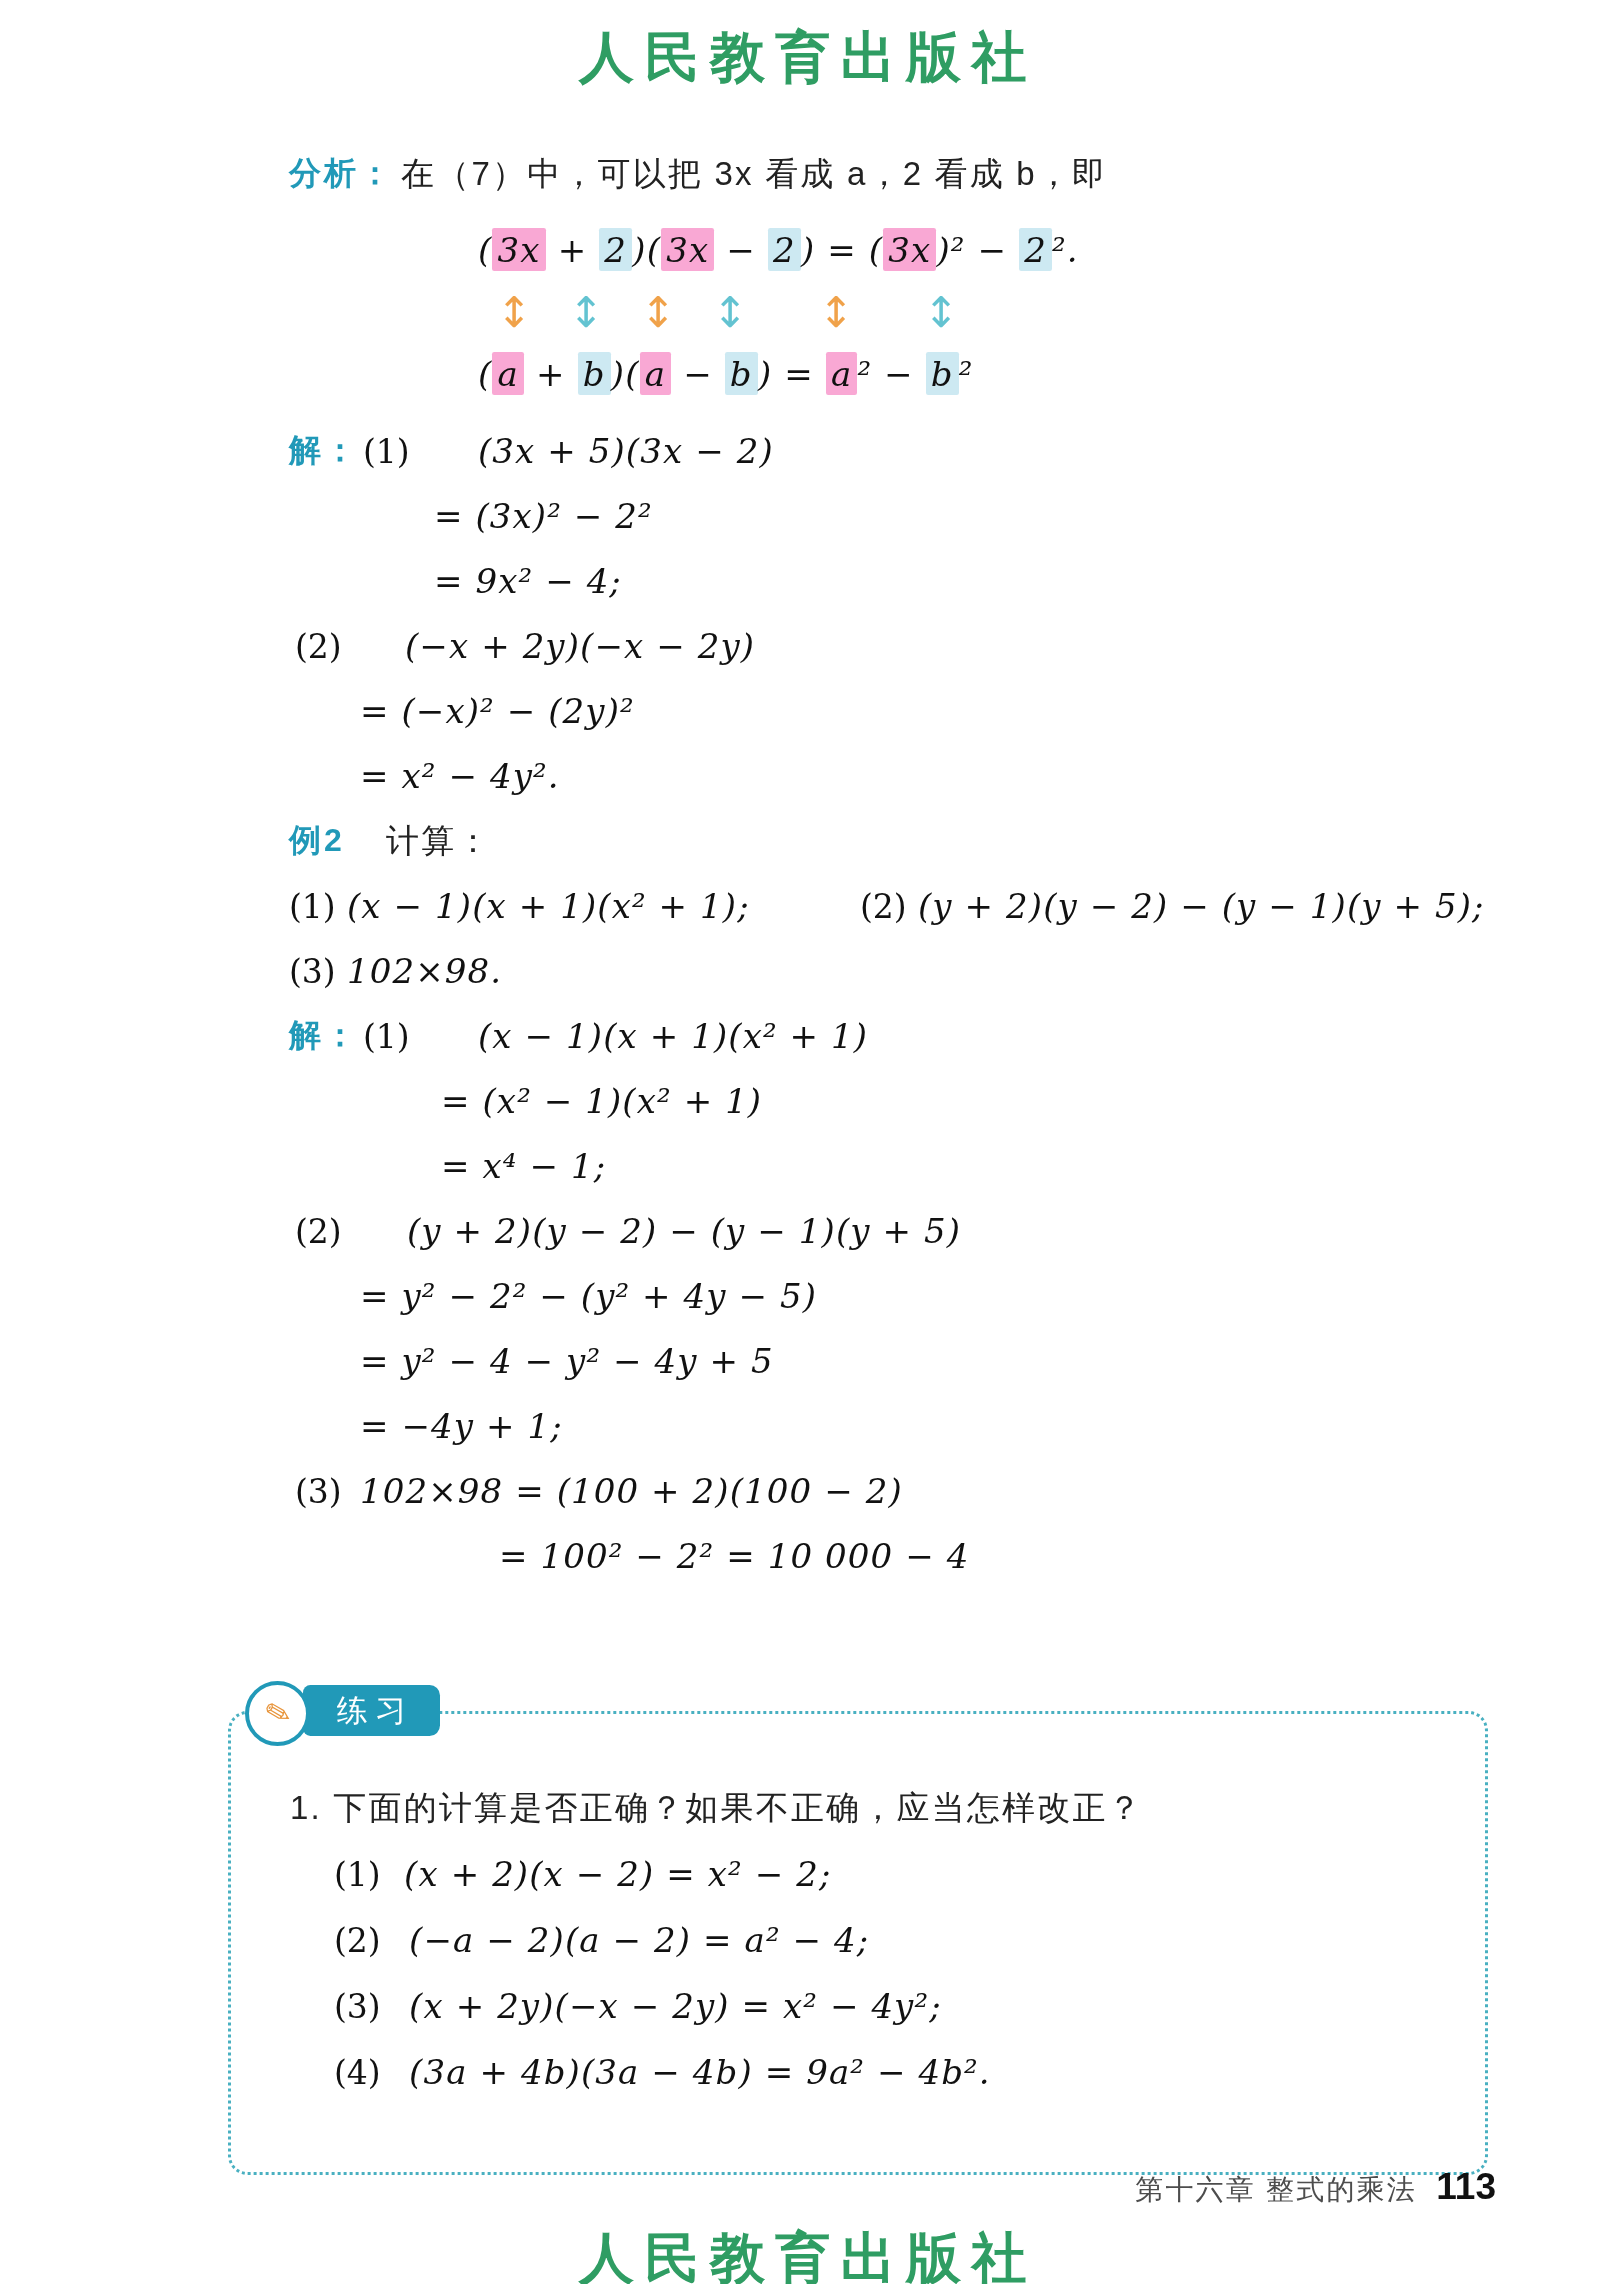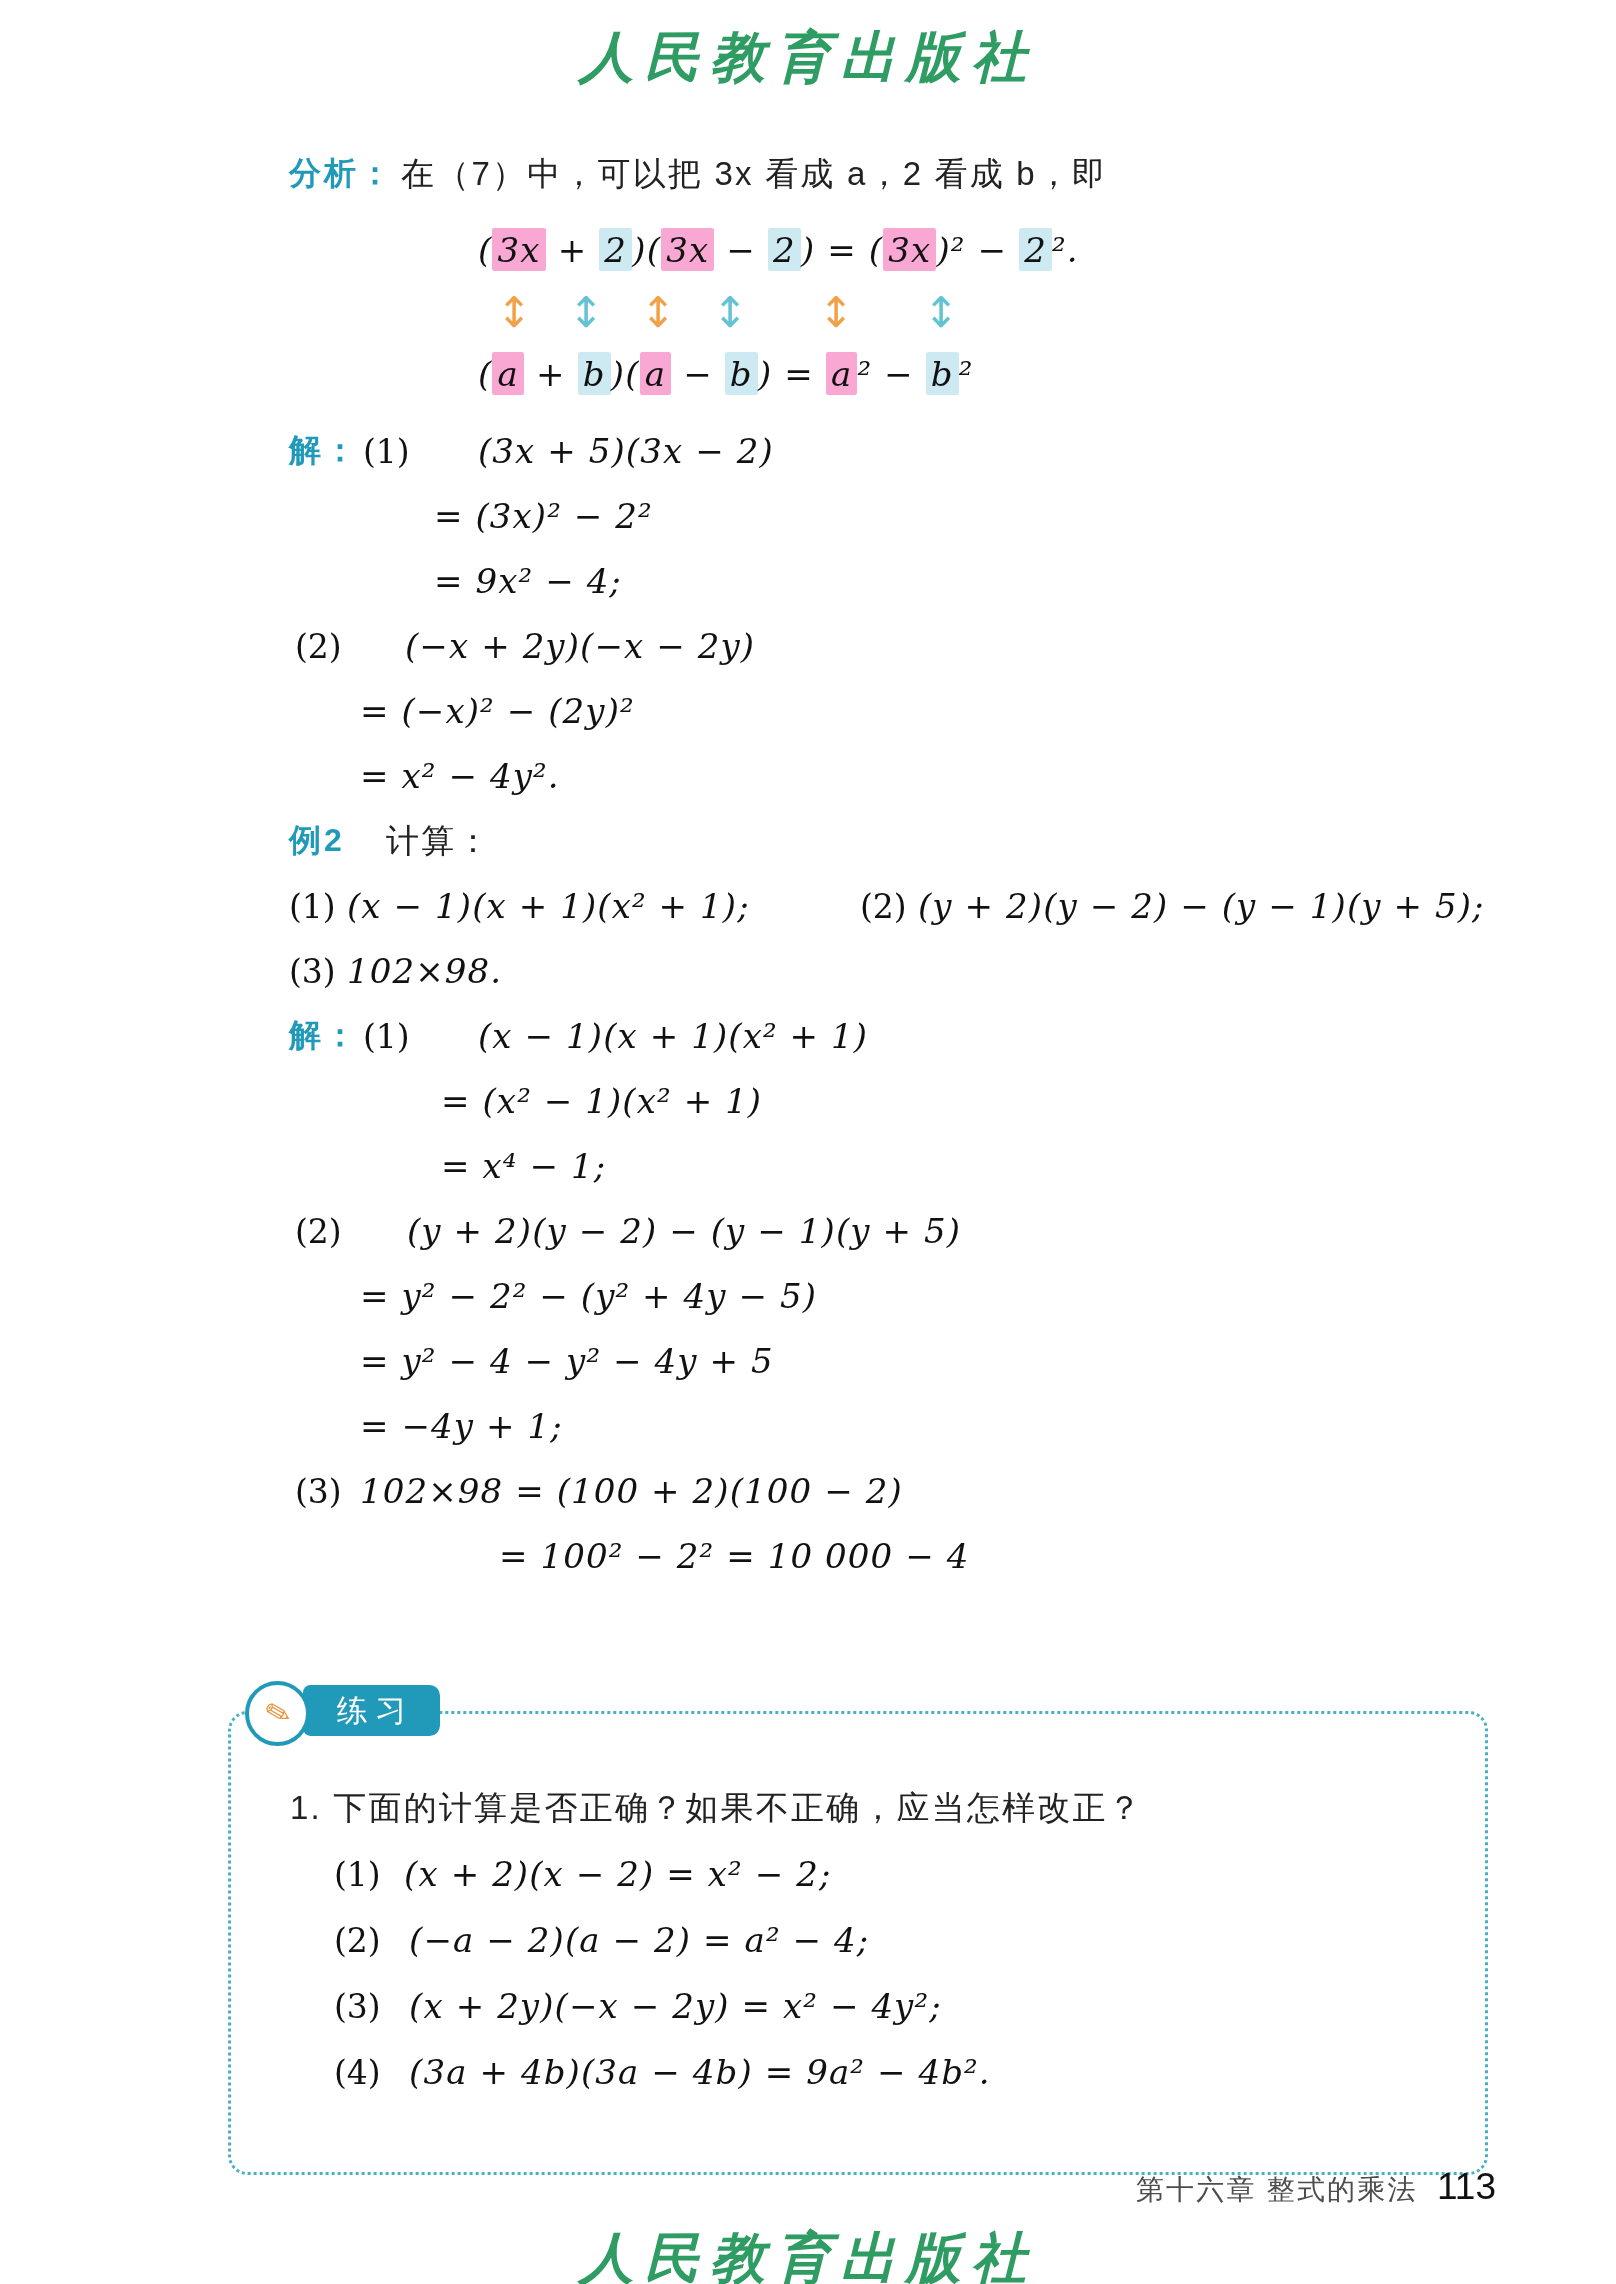--- a/index.html
+++ b/index.html
@@ -1,19 +1,19 @@
 <!DOCTYPE html>
 <html style="font-size:12px"><head>
 <meta charset="utf-8">
 <style>
   html,body{margin:0;padding:0;background:#d9d9d9;}
   .page{position:relative;width:1616px;height:2284px;background:#ffffff;overflow:hidden;
         font-family:"Liberation Sans",sans-serif;color:#1a1a1a;}
   .logo{position:absolute;left:0;width:100%;text-align:center;color:#2f9d63;
-        font-family:"DejaVu Serif",serif;font-style:italic;font-weight:bold;
+        font-family:"DejaVu Serif",serif;font-weight:bold;
         font-size:55px;letter-spacing:10.4px;}
   .logo-top{top:21px;}
   .logo-bottom{top:2222px;}
   .content{position:absolute;left:289px;top:141px;width:1235px;}
   .row{position:relative;height:65px;}
   .row > span{position:absolute;top:50%;transform:translateY(-50%);white-space:nowrap;}
   .cn{font-size:33px;color:#222;letter-spacing:2.2px;}
   .teal{color:#2199b8;font-weight:bold;font-size:32px;letter-spacing:3px;}
   .math{font-family:"DejaVu Serif",serif;font-style:italic;font-size:34px;color:#111;letter-spacing:1.1px;}
   .mno{font-family:"DejaVu Serif",serif;font-style:normal;font-size:33px;color:#111;}
@@ -28,21 +28,21 @@
         border:3px dotted #49b0c1;border-radius:19.3px;background:#fff;}
   .practice-box > div{position:absolute;white-space:nowrap;line-height:45px;}
   .practice-icon{position:absolute;left:245px;top:1681px;width:57px;height:57px;border-radius:50%;
         background:#fff;border:4.5px solid #2199b8;display:flex;align-items:center;justify-content:center;z-index:3;}
   .practice-icon span{font-size:31px;color:#e8953c;transform:rotate(-15deg);}
   .practice-tab{position:absolute;left:303px;top:1685px;width:137px;height:51px;background:#2199b8;
         border-radius:7.4px 10.4px 10.4px 7.4px;display:flex;align-items:center;justify-content:center;z-index:2;}
   .practice-tab span{color:#fff;font-size:31px;font-weight:normal;letter-spacing:7.4px;padding-left:7.4px;}
   .footer{position:absolute;right:120px;top:2166px;display:flex;align-items:baseline;white-space:nowrap;text-align:right;}
   .footer .chapter{font-size:28px;color:#4d4d4d;letter-spacing:2.2px;}
-  .footer .pageno{font-size:37px;font-weight:normal;color:#111;margin-left:19.3px;font-family:"Liberation Sans",sans-serif;}
+  .footer .pageno{font-size:37px;font-weight:bold;color:#111;margin-left:19.3px;font-family:"Liberation Sans",sans-serif;}
 </style>
 </head>
 <body>
 
 <div class="page">
 
   <div class="logo logo-top">人民教育出版社</div>
 
   <div class="content">
 

